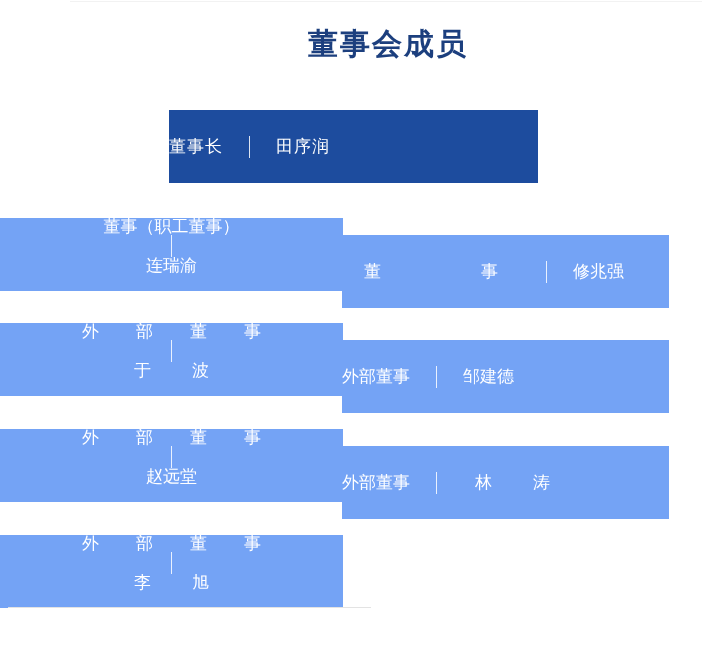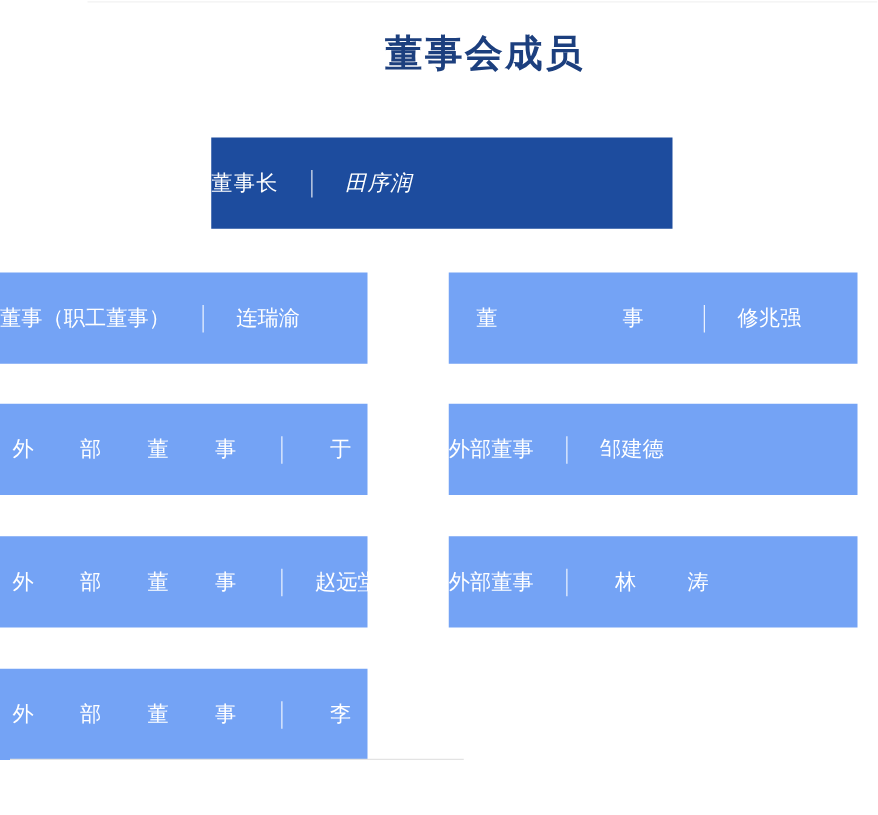--- a/index.html
+++ b/index.html
@@ -77,30 +77,30 @@
 
   
   .card.chairman {
     left: 169px;
     top: 110px;
     width: 369px;
     height: 73px;
     background: #1d4c9e;
   }
   .card.chairman .role { letter-spacing: 1px; }
-  .card.chairman .person { letter-spacing: 1px; font-style: italic; }
+  .card.chairman .person { letter-spacing: 1px; }
 
   
   .card.member {
     background: #74a3f5;
     height: 73px;
   }
 
-  .card.col-left  { left: 0px;   width: 294px; }
-  .card.col-right { left: 359px; width: 327px; }
+  .card.col-left  { left: 0px;   width: 343px; flex-direction: column; }
+  .card.col-right { left: 342px; width: 327px; margin-top: 17px; }
 
   .row-2 { top: 218px; }
   .row-3 { top: 323px; }
   .row-4 { top: 429px; }
   .row-5 { top: 535px; }
 
   
   .sp-role  { letter-spacing: 10px; padding-left: 10px; }
   .sp-role2 { letter-spacing: 22px; padding-left: 22px; }
   .sp-name  { letter-spacing: 12px; padding-left: 12px; }

